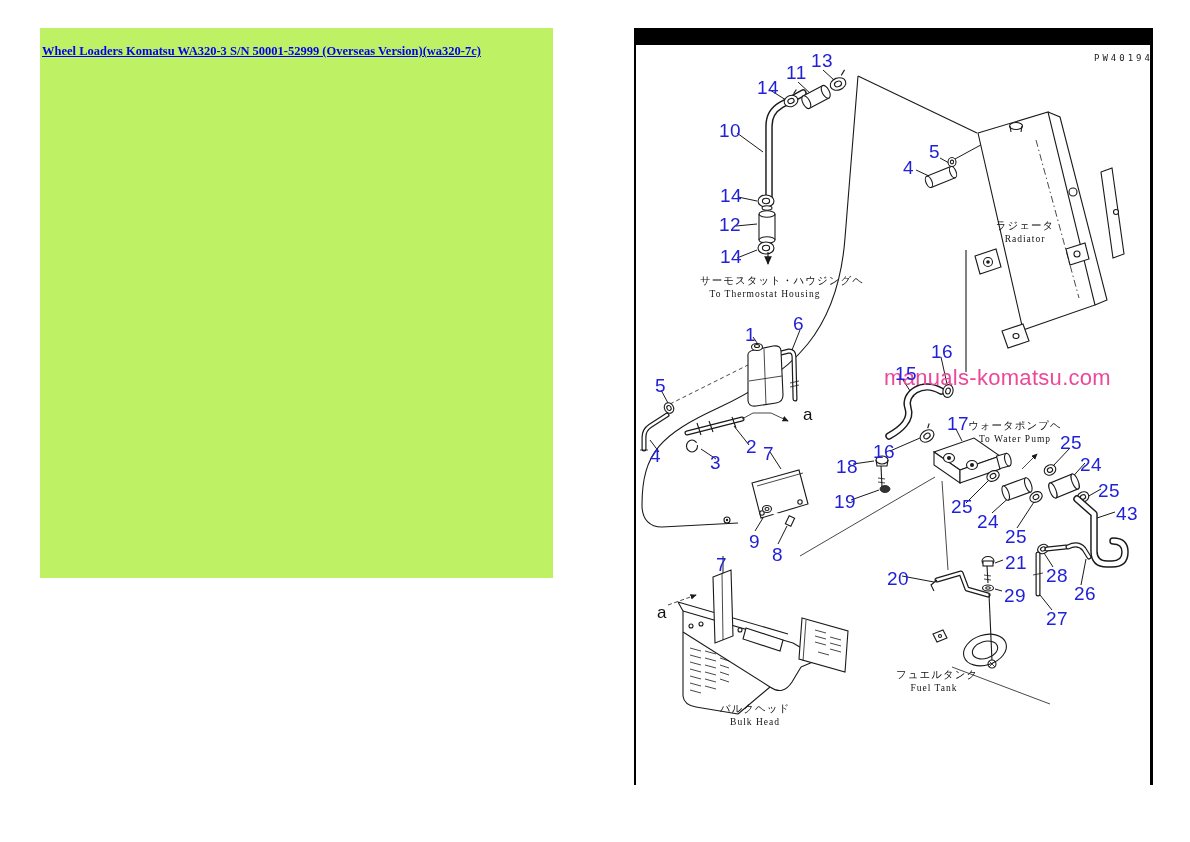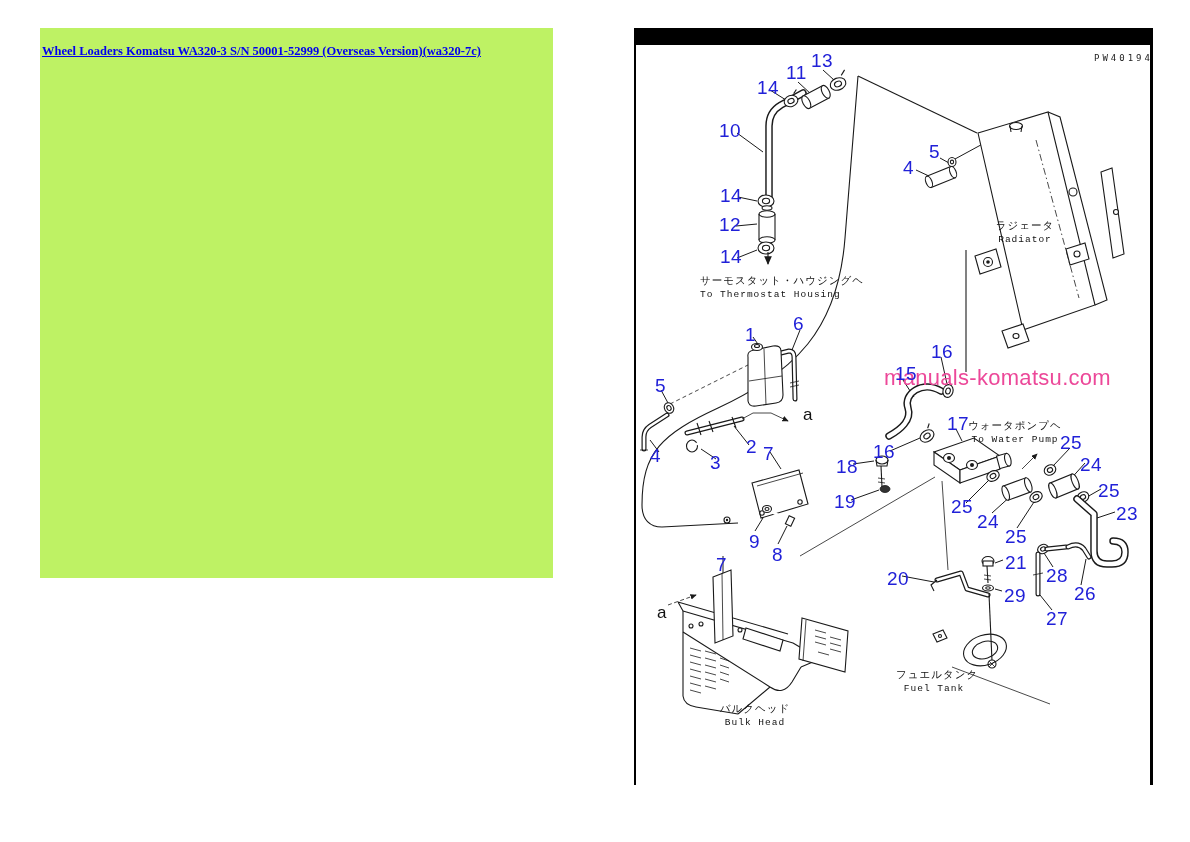--- a/index.html
+++ b/index.html
@@ -13,21 +13,21 @@
        border-left:2px solid #000;border-right:3px solid #000;box-sizing:border-box}
   .dbar{height:17px;background:#000}
   svg.art{position:absolute;left:0;top:0;pointer-events:none}
   .co{position:absolute;color:#2121d8;font-size:19px;line-height:1;letter-spacing:.5px;cursor:pointer}
   .vm{position:absolute;color:#111;font-size:17px;line-height:1}
   .code{position:absolute;left:1094px;top:53px;font-family:"DejaVu Sans Mono",monospace;
        font-size:9px;letter-spacing:3px;color:#222;white-space:nowrap}
   .wm{position:absolute;left:884px;top:365px;font-size:22px;color:#ec4899;letter-spacing:.3px}
   .lab{position:absolute;color:#111;text-align:center}
   .lab .jp{display:block;font-size:10.5px;letter-spacing:1px;white-space:nowrap}
-  .lab .en{display:block;font-family:Liberation Mono, monospace;font-size:9.5px;
+  .lab .en{display:block;font-family:Liberation Serif, serif;font-size:9.5px;
        letter-spacing:1px;margin-top:1px;white-space:nowrap}
   
   .k{stroke:#1a1a1a;fill:none;stroke-width:1.1}
   .kt{stroke:#1a1a1a;fill:none;stroke-width:.8}
   .wf{fill:#fff;stroke:#1a1a1a;stroke-width:1.1}
   .df{fill:#333;stroke:#1a1a1a;stroke-width:.8}
   .to{stroke:#1a1a1a;stroke-width:7.5;fill:none;stroke-linecap:round;stroke-linejoin:round}
   .ti{stroke:#fff;stroke-width:4.6;fill:none;stroke-linecap:round;stroke-linejoin:round}
   .so{stroke:#1a1a1a;stroke-width:5;fill:none;stroke-linecap:round;stroke-linejoin:round}
   .si{stroke:#fff;stroke-width:2.6;fill:none;stroke-linecap:round;stroke-linejoin:round}
@@ -350,21 +350,21 @@
 <div class="co" style="left:873px;top:442px">16</div>
 <div class="co" style="left:947px;top:414px">17</div>
 <div class="co" style="left:836px;top:457px">18</div>
 <div class="co" style="left:834px;top:492px">19</div>
 <div class="co" style="left:951px;top:497px">25</div>
 <div class="co" style="left:977px;top:512px">24</div>
 <div class="co" style="left:1005px;top:527px">25</div>
 <div class="co" style="left:1060px;top:433px">25</div>
 <div class="co" style="left:1080px;top:455px">24</div>
 <div class="co" style="left:1098px;top:481px">25</div>
-<div class="co" style="left:1116px;top:504px">23</div>
+<div class="co" style="left:1116px;top:504px">43</div>
 <div class="co" style="left:887px;top:569px">20</div>
 <div class="co" style="left:1005px;top:553px">21</div>
 <div class="co" style="left:1004px;top:586px">29</div>
 <div class="co" style="left:1046px;top:566px">28</div>
 <div class="co" style="left:1074px;top:584px">26</div>
 <div class="co" style="left:1046px;top:609px">27</div>
 
 <div class="vm" style="left:803px;top:406px">a</div>
 <div class="vm" style="left:657px;top:604px">a</div>
 

